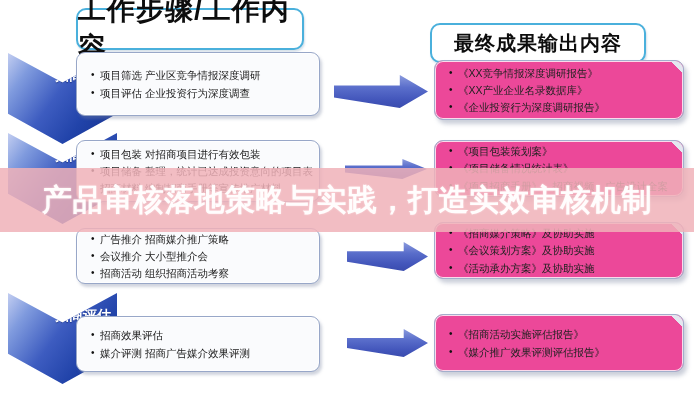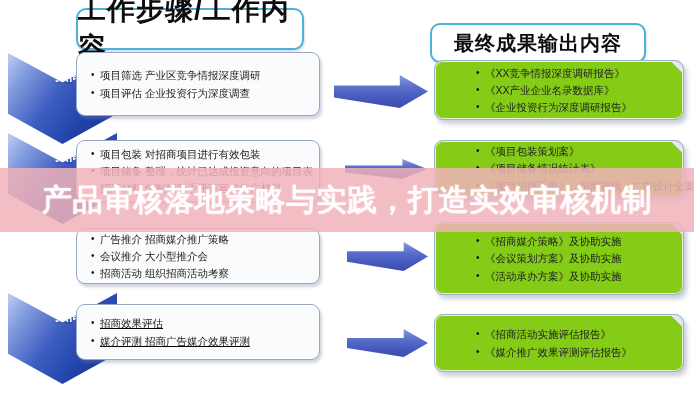--- a/index.html
+++ b/index.html
@@ -18,26 +18,26 @@
     background:linear-gradient(126deg,#c3cef1 0%,#809bde 18%,#3d5cc0 45%,#2143a9 70%,#142f8b 100%);
     display:flex;align-items:flex-start;justify-content:center;padding-left:41px;}
   .stage-chevron .lbl{margin-top:14px;color:#ffffff;font-weight:bold;font-size:14px;white-space:nowrap;
     text-shadow:0 1px 1px rgba(0,20,80,.45);}
   .c1{top:53px;} .c2{top:133px;} .c3{top:213px;} .c4{top:293px;}
 
   
   .wbox,.obox{position:absolute;box-sizing:border-box;border-radius:9px;}
   .wbox{left:76px;width:244px;background:#fafbfd;border:1px solid #98a7c8;
     box-shadow:2px 3px 3px rgba(120,132,160,.35), inset 0 0 0 1px rgba(255,255,255,.8);}
-  .obox{left:434px;width:250px;background:#84cc16;border:1px solid #a2afcc;
-    box-shadow:3px 4px 4px rgba(125,135,162,.4), inset 0 0 0 1px rgba(255,255,255,.8);padding-left:27px;}
+  .obox{left:434px;width:250px;background:#ec4899;border:1px solid #a2afcc;
+    box-shadow:3px 4px 4px rgba(125,135,162,.4), inset 0 0 0 1px rgba(255,255,255,.8);}
   .obox::before{content:"";position:absolute;top:0;right:0;width:13px;height:13px;
     background:linear-gradient(225deg,#e3e7f0 0%,#e3e7f0 48%,transparent 50%);border-top-right-radius:9px;}
-  .w1{top:52px;height:64px;} .w2{top:140px;height:62px;} .w3{top:228px;height:56px;} .w4{top:304px;height:56px;text-decoration:underline;}
-  .o1{top:60px;height:60px;} .o2{top:140px;height:57px;} .o3{top:222px;height:73px;} .o4{top:314px;height:58px;}
+  .w1{top:52px;height:64px;} .w2{top:140px;height:62px;} .w3{top:228px;height:56px;} .w4{top:316px;height:56px;}
+  .o1{top:60px;height:60px;} .o2{top:140px;height:57px;} .o3{top:222px;height:57px;} .o4{top:314px;height:58px;}
 
   .blist{list-style:none;margin:0;padding:4px 6px 4px 14px;height:100%;box-sizing:border-box;
     display:flex;flex-direction:column;justify-content:center;row-gap:3px;}
   .blist li{position:relative;font-size:10.5px;line-height:1.35;color:#1c1c1c;padding-left:9px;white-space:nowrap;}
   .blist li::before{content:"•";position:absolute;left:0;top:0;color:#111;font-size:10px;}
   .obox .blist li{font-size:10.5px;color:#222;}
 
   
   .flow-arrow{position:absolute;
     clip-path:polygon(0 32%,70% 32%,70% 0,100% 50%,70% 100%,0 68%);

